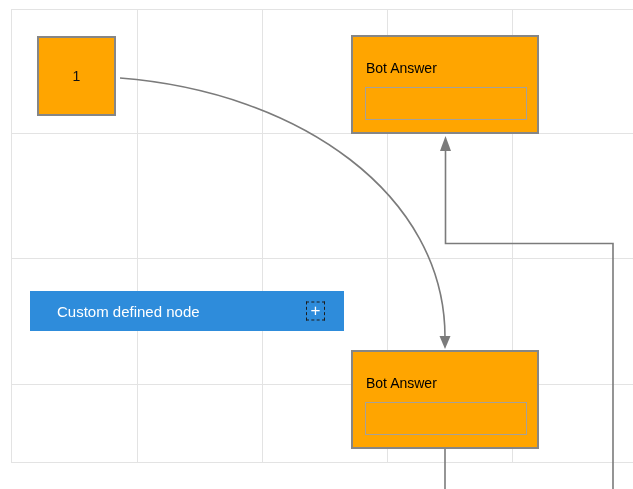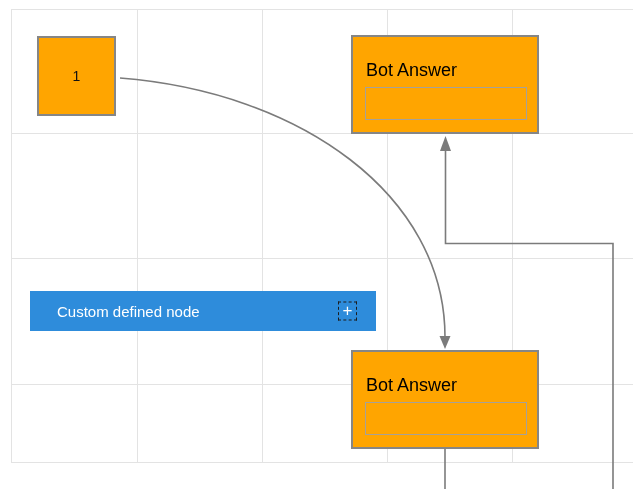--- a/index.html
+++ b/index.html
@@ -12,28 +12,28 @@
   .node{position:absolute;box-sizing:border-box;background:#FFA500;border:2px solid #868686;}
   .node-square{
     left:37px;top:36px;width:79px;height:80px;
     display:flex;align-items:center;justify-content:center;
     font-size:14px;color:#111111;
   }
   .node-bot{left:351px;top:35px;width:188px;height:99px;}
   .node-bot.bottom{top:350px;}
   .bot-title{
     position:absolute;left:13px;top:23px;
-    font-size:18px;color:#000000;white-space:nowrap;
+    font-size:14px;color:#000000;white-space:nowrap;
   }
   .bot-input{
     position:absolute;left:12px;top:50px;width:160px;height:31px;
     border:1px solid #a6a198;background:transparent;
   }
   .node-custom{
-    position:absolute;left:30px;top:291px;width:346px;height:40px;
+    position:absolute;left:30px;top:291px;width:314px;height:40px;
     background:#2E8CDB;color:#ffffff;
     display:flex;align-items:center;
     font-size:15px;
   }
   .custom-label{margin-left:27px;}
   .plus-icon{
     position:absolute;right:19px;top:50%;transform:translateY(-50%);
     width:19px;height:19px;box-sizing:border-box;
     border:1px dashed #1c1c1c;
     color:#ffffff;font-size:17px;line-height:16px;text-align:center;

